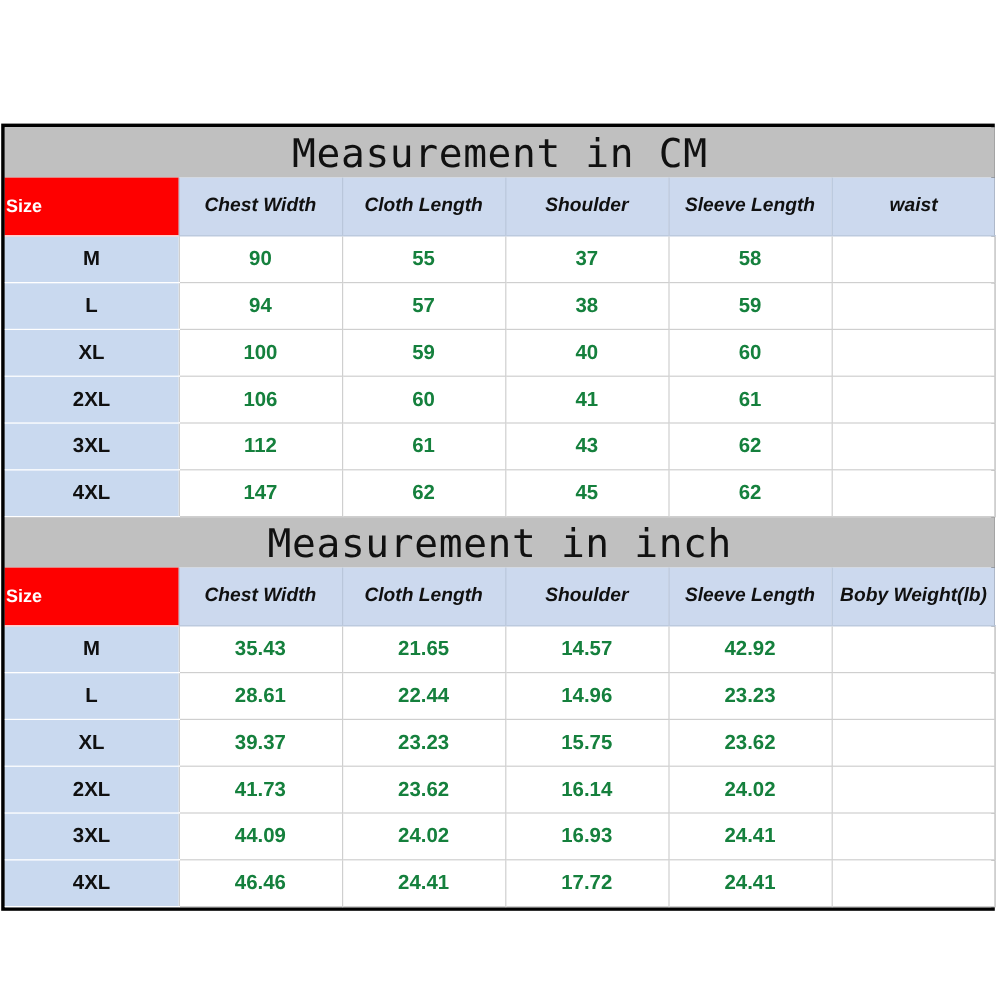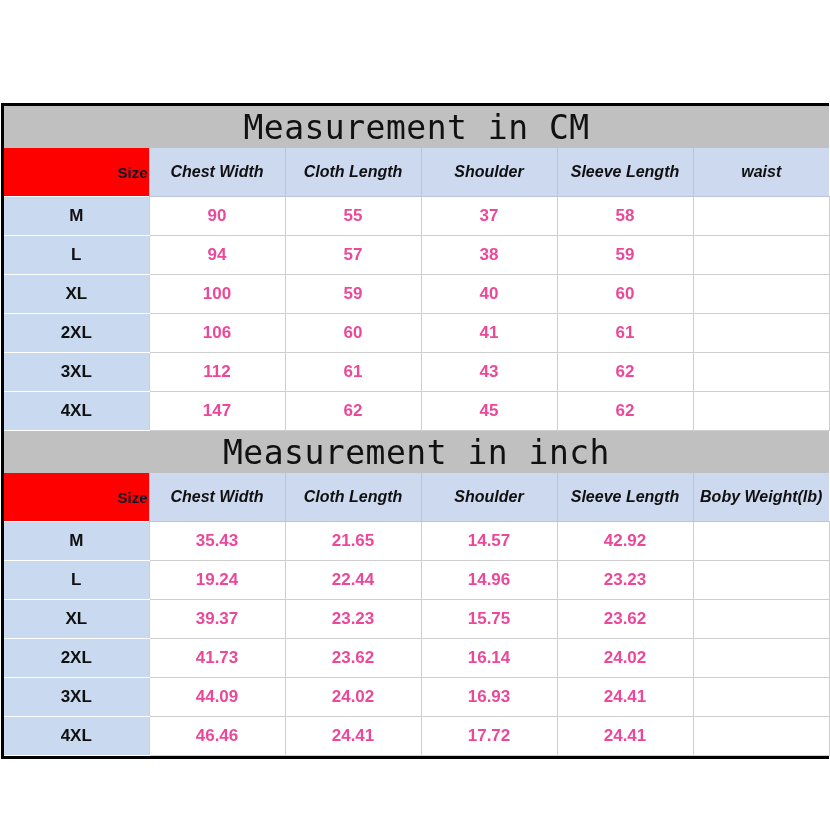--- a/index.html
+++ b/index.html
@@ -50,24 +50,24 @@
     font-weight: 400;
     color: #111111;
     letter-spacing: 0.5px;
     height: 42px;
     padding: 0;
     border: none;
   }
 
   .hdr-size {
     background: #fe0000;
-    color: #0f172a;
+    color: #ffffff;
     font-size: 15px;
     font-weight: bold;
-    text-align: right;
+    text-align: left;
     height: 46px;
     border: none;
   }
 
   .hdr-cell {
     background: #ccd9ee;
     color: #101010;
     font-size: 16px;
     font-weight: bold;
     text-align: center;
@@ -83,21 +83,21 @@
     font-size: 17px;
     font-weight: bold;
     text-align: center;
     height: 36px;
     border-top: 1px solid #ffffff;
     border-bottom: 1px solid #ffffff;
   }
 
   td.data-cell {
     background: #ffffff;
-    color: #ec4899;
+    color: #15803d;
     font-size: 17px;
     font-weight: bold;
     text-align: center;
     height: 36px;
     border: 1px solid #cfcfcf;
     border-top-color: #d8d8d8;
   }
 
   td.data-cell.empty-cell { color: transparent; }
 </style>
@@ -205,21 +205,21 @@
         <tr>
           <td class="size-cell">M</td>
           <td class="data-cell">35.43</td>
           <td class="data-cell">21.65</td>
           <td class="data-cell">14.57</td>
           <td class="data-cell">42.92</td>
           <td class="data-cell empty-cell"></td>
         </tr>
         <tr>
           <td class="size-cell">L</td>
-          <td class="data-cell">19.24</td>
+          <td class="data-cell">28.61</td>
           <td class="data-cell">22.44</td>
           <td class="data-cell">14.96</td>
           <td class="data-cell">23.23</td>
           <td class="data-cell empty-cell"></td>
         </tr>
         <tr>
           <td class="size-cell">XL</td>
           <td class="data-cell">39.37</td>
           <td class="data-cell">23.23</td>
           <td class="data-cell">15.75</td>

